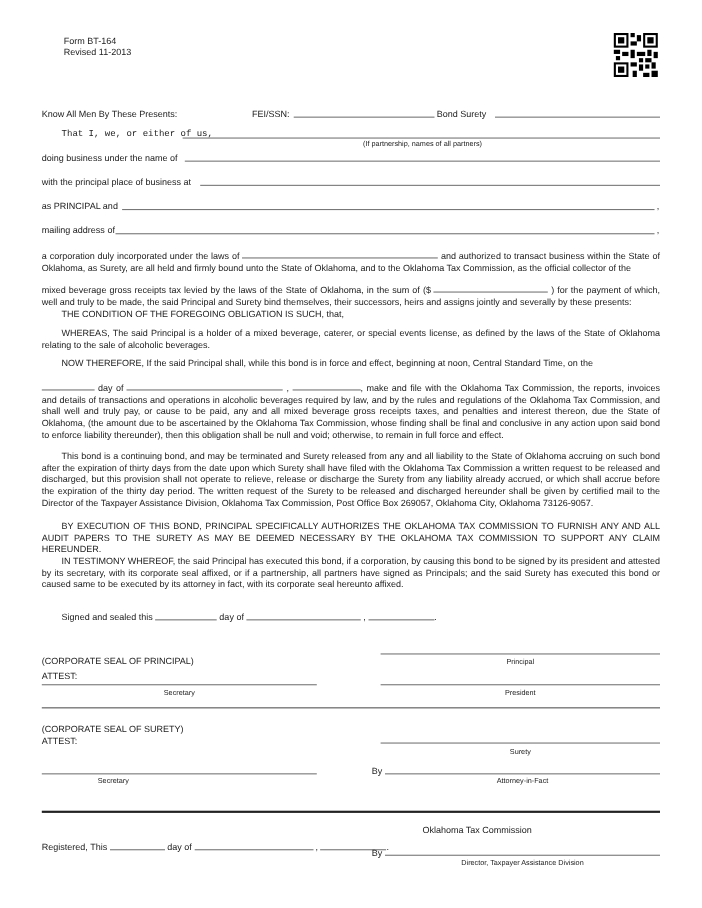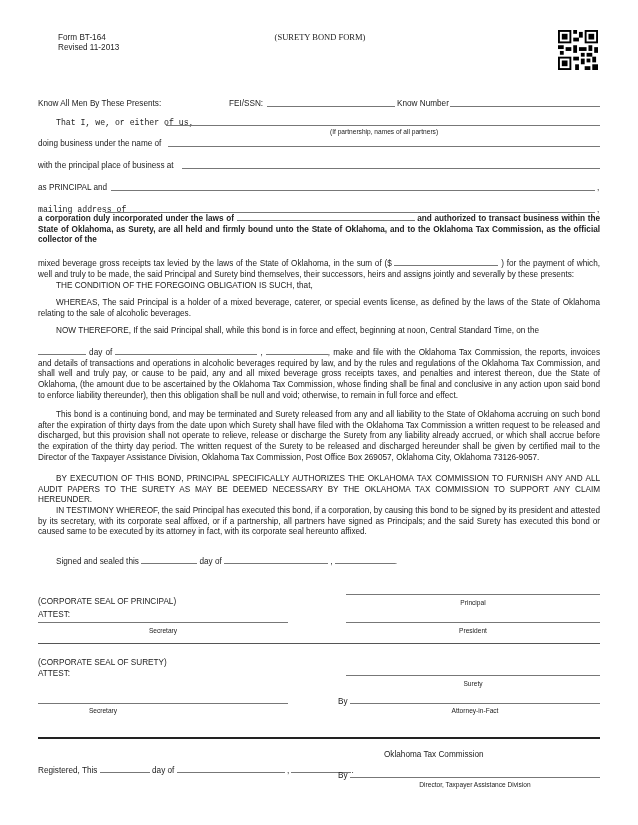--- a/index.html
+++ b/index.html
@@ -16,21 +16,20 @@
   .qr { position:absolute; left:557px; top:30px; width:42px; height:40px; }
 </style>
 </head>
 <body>
 
 <div class="abs" style="left:38px;top:33px;line-height:10px;margin-left:20px;">
   <div>Form BT-164</div>
   <div>Revised 11-2013</div>
 </div>
 <div class="abs serif center" style="left:120px;width:400px;top:32px;">
-  <div style="font-size:8.5px;line-height:11px;">(SURETY BOND FORM)</div>
 </div>
 <svg class="qr" viewBox="0 0 21 21">
   <rect x="0" y="0" width="7" height="7" fill="#000"></rect>
     <rect x="1" y="1" width="5" height="5" fill="#fff"></rect>
     <rect x="2" y="2" width="3" height="3" fill="#000"></rect>
   <rect x="14" y="0" width="7" height="7" fill="#000"></rect>
     <rect x="15" y="1" width="5" height="5" fill="#fff"></rect>
     <rect x="16" y="2" width="3" height="3" fill="#000"></rect>
   <rect x="0" y="14" width="7" height="7" fill="#000"></rect>
     <rect x="1" y="15" width="5" height="5" fill="#fff"></rect>
@@ -52,42 +51,42 @@
     <rect x="15" y="15" width="2" height="2" fill="#000"></rect>
   <rect x="18" y="14" width="2" height="3" fill="#000"></rect>
     <rect x="9" y="18" width="2" height="3" fill="#000"></rect>
     <rect x="14" y="19" width="3" height="2" fill="#000"></rect>
     <rect x="18" y="18" width="3" height="3" fill="#000"></rect>
 </svg>
 
 <div class="abs" style="left:38px;top:99px;">Know All Men By These Presents:</div>
 <div class="abs" style="left:229px;top:99px;">FEI/SSN:</div>
 <div class="line" style="left:267px;width:128px;top:106px;"></div>
-<div class="abs" style="left:397px;top:99px;">Know Number</div>
+<div class="abs" style="left:397px;top:99px;">Bond Surety</div>
 <div class="line" style="left:450px;width:150px;top:106px;"></div>
 
 <div class="abs" style="left:56px;top:118px;font-family:Liberation Mono, monospace;">That I, we, or either of us,</div>
 <div class="line" style="left:166px;width:434px;top:125px;"></div>
 <div class="abs small" style="left:330px;top:128px;">(If partnership, names of all partners)</div>
 
 <div class="abs" style="left:38px;top:139px;text-align:right;">doing business under the name of</div>
 <div class="line" style="left:168px;width:432px;top:146px;"></div>
 
 <div class="abs" style="left:38px;top:161px;">with the principal place of business at</div>
 <div class="line" style="left:182px;width:418px;top:168px;"></div>
 
 <div class="abs" style="left:38px;top:183px;">as PRINCIPAL and</div>
 <div class="line" style="left:111px;width:484px;top:190px;"></div>
 <div class="abs" style="left:597px;top:183px;">,</div>
 
-<div class="abs" style="left:38px;top:205px;font-family:Liberation Mono, monospace;">mailing address of</div>
+<div class="abs" style="left:38px;top:205px;">mailing address of</div>
 <div class="line" style="left:105px;width:490px;top:212px;"></div>
 <div class="abs" style="left:597px;top:205px;">,</div>
 
-<div class="para" style="top:212px;font-weight:bold;">
+<div class="para" style="top:226px;">
   <span>a corporation duly incorporated under the laws of</span>
   <span class="blank" style="width:178px;"></span>
   <span>and authorized to transact business within the State of Oklahoma, as Surety, are all held and firmly bound unto the State of Oklahoma, and to the Oklahoma Tax Commission, as the official collector of the</span>
 </div>
 
 <div class="para" style="top:257px;">
   <span>mixed beverage gross receipts tax levied by the laws of the State of Oklahoma, in the sum of ($</span>
   <span class="blank" style="width:104px;"></span>
   <span>) for the payment of which, well and truly to be made, the said Principal and Surety bind themselves, their successors, heirs and assigns jointly and severally by these presents:</span>
 </div>

